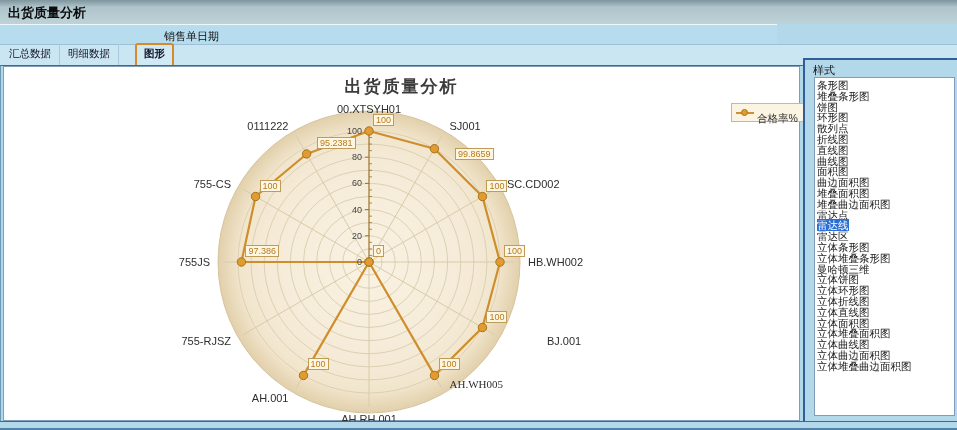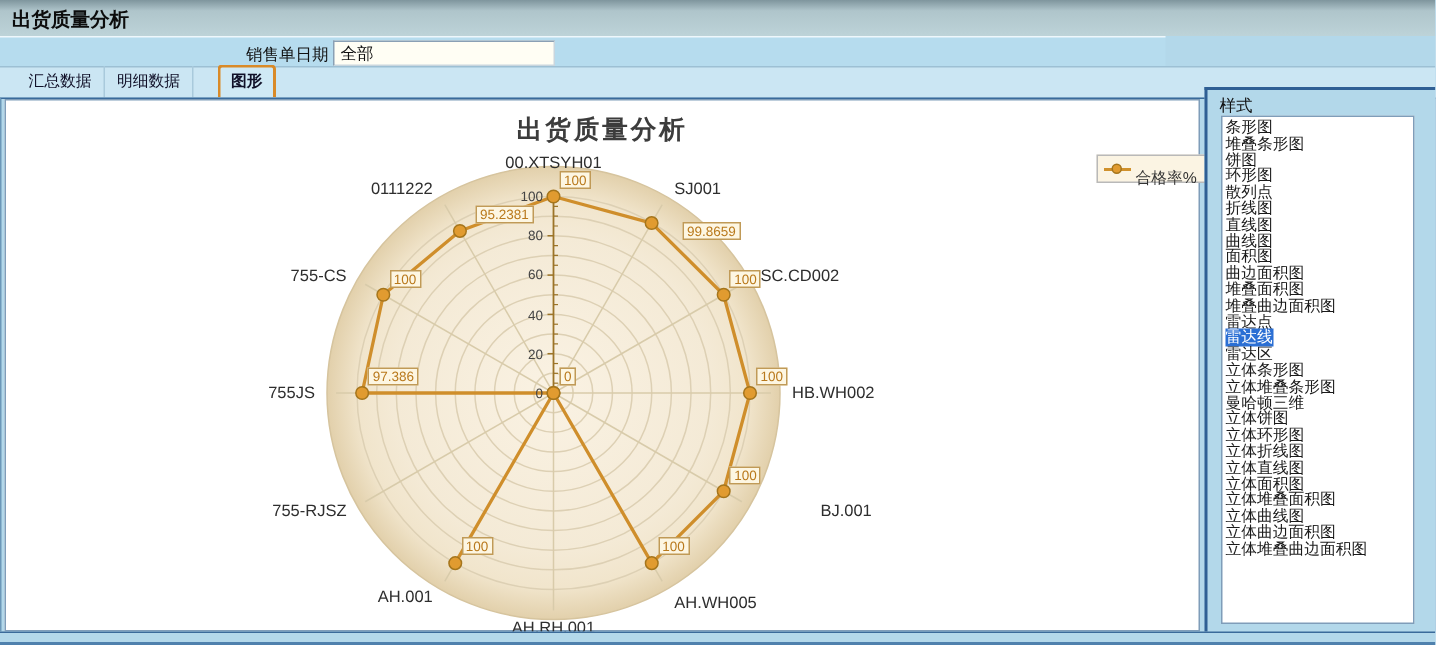--- a/index.html
+++ b/index.html
@@ -10,21 +10,21 @@
           background:linear-gradient(180deg,#7e959d 0%,#afc5cb 30%,#bdd3d8 100%);}
   .header .title{position:absolute;left:8px;top:4px;font-size:13px;font-weight:bold;color:#0c0c0c;}
   
   .filter-bar{position:absolute;left:0;top:24px;width:777px;height:20px;background:#b6dcee;border-top:1px solid #eef7fb;box-sizing:border-box;}
   .filter-label{position:absolute;left:164px;top:4px;font-size:11px;color:#111;}
   .filter-input{position:absolute;left:222px;top:2px;width:142px;height:13px;background:#fffef4;
                 border:1px solid #8aa0b4;border-right-color:#c9d6de;border-bottom-color:#c9d6de;
                 font-size:11px;color:#111;padding:1px 0 1px 4px;font-family:inherit;}
   
   .tab-bar{position:absolute;left:0;top:44px;width:957px;height:21px;background:#cbe6f3;
-           border-top:1px solid #9dc0d4;box-sizing:border-box;display:flex;align-items:flex-end;padding-left:11px;}
+           border-top:1px solid #9dc0d4;box-sizing:border-box;display:flex;align-items:flex-end;padding-left:1px;}
   .tab{font-size:10.5px;color:#101028;padding:3px 8px 4px 8px;border-right:1px solid #a9cadc;position:relative;}
   .tab.active{font-weight:bold;border:2px solid #d98a28;border-bottom:none;border-radius:3px 3px 0 0;
               background:#cfe9f5;padding:2px 7px 4px 7px;margin-left:16px;}
   
   .content-frame{position:absolute;left:0;top:65px;width:957px;height:356px;background:#b3d8ea;
                  border-top:1px solid #3a6a9a;border-left:1px solid #6b97b8;border-right:1px solid #3a6a9a;box-sizing:border-box;}
   .bottom-strip{position:absolute;left:0;top:421px;width:957px;height:9px;background:#b3d8ea;
                 border-top:1px solid #3a6a9a;border-bottom:2px solid #4f81ad;box-sizing:border-box;}
   
   .chart-panel{position:absolute;left:3px;top:66px;width:797px;height:355px;background:#ffffff;
@@ -41,37 +41,36 @@
               background:#e19b30;border:1px solid #a5751c;box-sizing:border-box;}
   .legend-text{font-size:10.5px;color:#333;white-space:nowrap;margin-top:12px;}
   .cat-label{position:absolute;font-size:11px;color:#2e2e2e;white-space:nowrap;}
   .tick-label{position:absolute;font-size:9px;color:#444;transform:translateX(-100%);white-space:nowrap;}
   .val-box{position:absolute;font-size:9px;color:#b9791c;background:#fdf6e2;border:1px solid #c09a57;
            line-height:10px;padding:0 2px;white-space:nowrap;}
   
   .right-panel{position:absolute;left:803px;top:58px;width:154px;height:364px;background:#b3d8ea;
                border-top:2px solid #2f5f94;border-left:2px solid #2f5f94;box-sizing:border-box;}
   .style-title{position:absolute;left:8px;top:3px;font-size:11px;color:#111;}
-  .style-list{position:absolute;left:9px;top:17px;width:129px;height:339px;background:#ffffff;
+  .style-list{position:absolute;left:9px;top:17px;width:141px;height:339px;background:#ffffff;
               border:1px solid #7f9db9;box-sizing:border-box;overflow:hidden;padding:2px 0 0 2px;}
   .list-item{font-size:10.5px;line-height:10.8px;color:#1a1a1a;white-space:nowrap;}
   .list-item span.selected{background:#2b6fd4;color:#ffffff;}
 </style>
 </head>
 <body>
 
 <div class="app">
 
   <div class="header">
     <div class="title">出货质量分析</div>
   </div>
 
   <div class="filter-bar">
     <div class="filter-label">销售单日期</div>
-    <input class="filter-input" type="text" value="全部" style="">
   </div>
 
   <div class="tab-bar">
       <div class="tab">汇总数据</div>
       <div class="tab">明细数据</div>
       <div class="tab active">图形</div>
     </div>
 
   <div class="content-frame"></div>
 
@@ -156,21 +155,21 @@
         <div class="tick-label" style="left: 358px; top: 163.8px;">20</div>
         <div class="tick-label" style="left: 358px; top: 137.6px;">40</div>
         <div class="tick-label" style="left: 358px; top: 111.4px;">60</div>
         <div class="tick-label" style="left: 358px; top: 85.2px;">80</div>
         <div class="tick-label" style="left: 358px; top: 59px;">100</div>
         <div class="cat-label" style="left: 365px; transform: translateX(-50%); top: 36px;">00.XTSYH01</div>
         <div class="cat-label" style="left: 445.5px; top: 59.034px; transform: translateY(-50%);">SJ001</div>
         <div class="cat-label" style="left: 502.966px; top: 116.5px; transform: translateY(-50%);">SC.CD002</div>
         <div class="cat-label" style="left: 524px; top: 195px; transform: translateY(-50%);">HB.WH002</div>
         <div class="cat-label" style="left: 502.966px; top: 273.5px; transform: translateY(-50%); margin-left: 40px;">BJ.001</div>
-        <div class="cat-label" style="left: 445.5px; top: 335px; transform: translateY(-50%);">AH.WH005</div>
+        <div class="cat-label" style="left: 445.5px; top: 317px; transform: translateY(-50%); font-family: Liberation Serif, serif;">AH.WH005</div>
         <div class="cat-label" style="left: 365px; transform: translateX(-50%); top: 346px;">AH.RH.001</div>
         <div class="cat-label" style="left: 284.5px; top: 330.966px; transform: translate(-100%, -50%);">AH.001</div>
         <div class="cat-label" style="left: 227.034px; top: 273.5px; transform: translate(-100%, -50%);">755-RJSZ</div>
         <div class="cat-label" style="left: 206px; top: 195px; transform: translate(-100%, -50%);">755JS</div>
         <div class="cat-label" style="left: 227.034px; top: 116.5px; transform: translate(-100%, -50%);">755-CS</div>
         <div class="cat-label" style="left: 284.5px; top: 59.034px; transform: translate(-100%, -50%);">0111222</div>
         <div class="val-box" style="left: 369px; top: 47px;">100</div>
         <div class="val-box" style="left: 451px; top: 64.7028px; margin-top: 16px;">99.8659</div>
         <div class="val-box" style="left: 482.449px; top: 112.5px;">100</div>
         <div class="val-box" style="left: 500px; top: 178px;">100</div>

